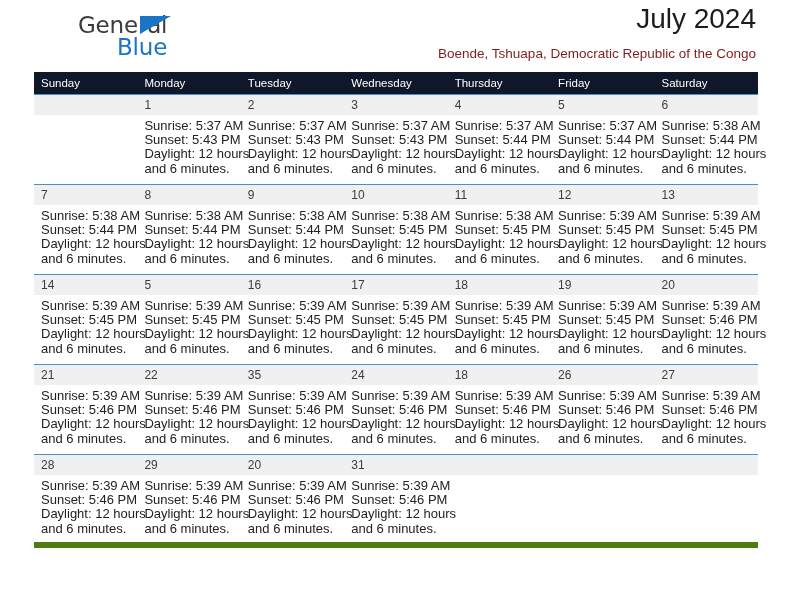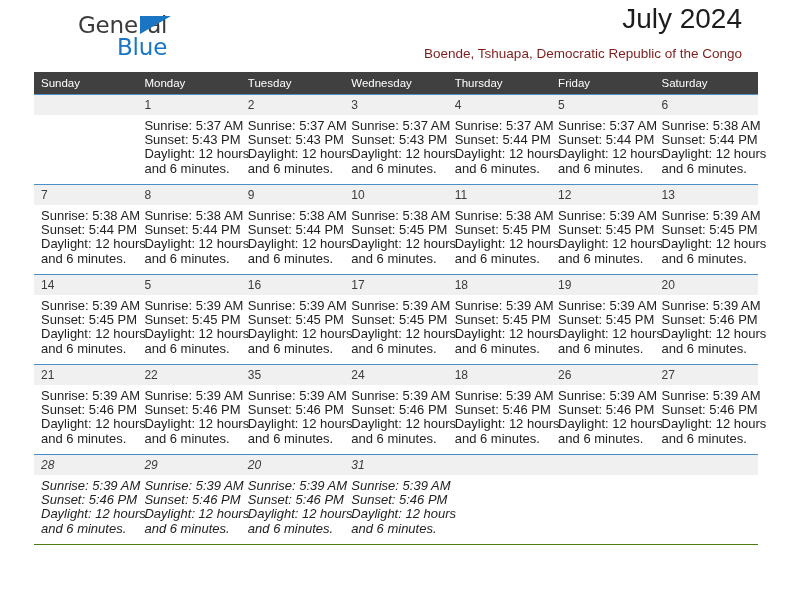--- a/index.html
+++ b/index.html
@@ -61,21 +61,21 @@
     left: 39px;
     top: 22px;
     font-size: 23px;
     letter-spacing: -0.2px;
     color: #1a76c4;
     font-family: "DejaVu Sans", sans-serif;
     font-weight: 400;
   }
   .title-wrap {
     position: absolute;
-    right: 16px;
+    right: 2px;
     top: 0;
     text-align: right;
   }
   .cal-title {
     font-size: 28px;
     font-weight: 400;
     color: #1c1c1c;
     line-height: 38px;
     white-space: nowrap;
   }
@@ -89,40 +89,39 @@
   }
 
   
   .calendar {
     margin: 0 34px;
     width: 724px;
     border-collapse: collapse;
     table-layout: fixed;
   }
   .calendar thead th {
-    background: #404040;
+    background: #0f172a;
     color: #ffffff;
     font-size: 11.5px;
     font-weight: 400;
     text-align: left;
     padding: 5px 0 5px 7px;
     height: 22px;
     border: none;
   }
   .calendar tbody td {
     vertical-align: top;
     padding: 0;
     width: 103.42px;
     height: 90px;
     border-top: 1px solid #4a8fc8;
     background: #ffffff;
   }
   .calendar tbody tr:last-child td {
-    border-bottom: 1px solid #4d7c0f;
-    font-style: italic;
+    border-bottom: 6px solid #4d7c0f;
   }
   .daynum {
     display: block;
     background: #f0f0f0;
     font-size: 12px;
     color: #3c3c3c;
     padding: 3px 0 3px 7px;
     height: 20px;
     line-height: 14px;
   }

